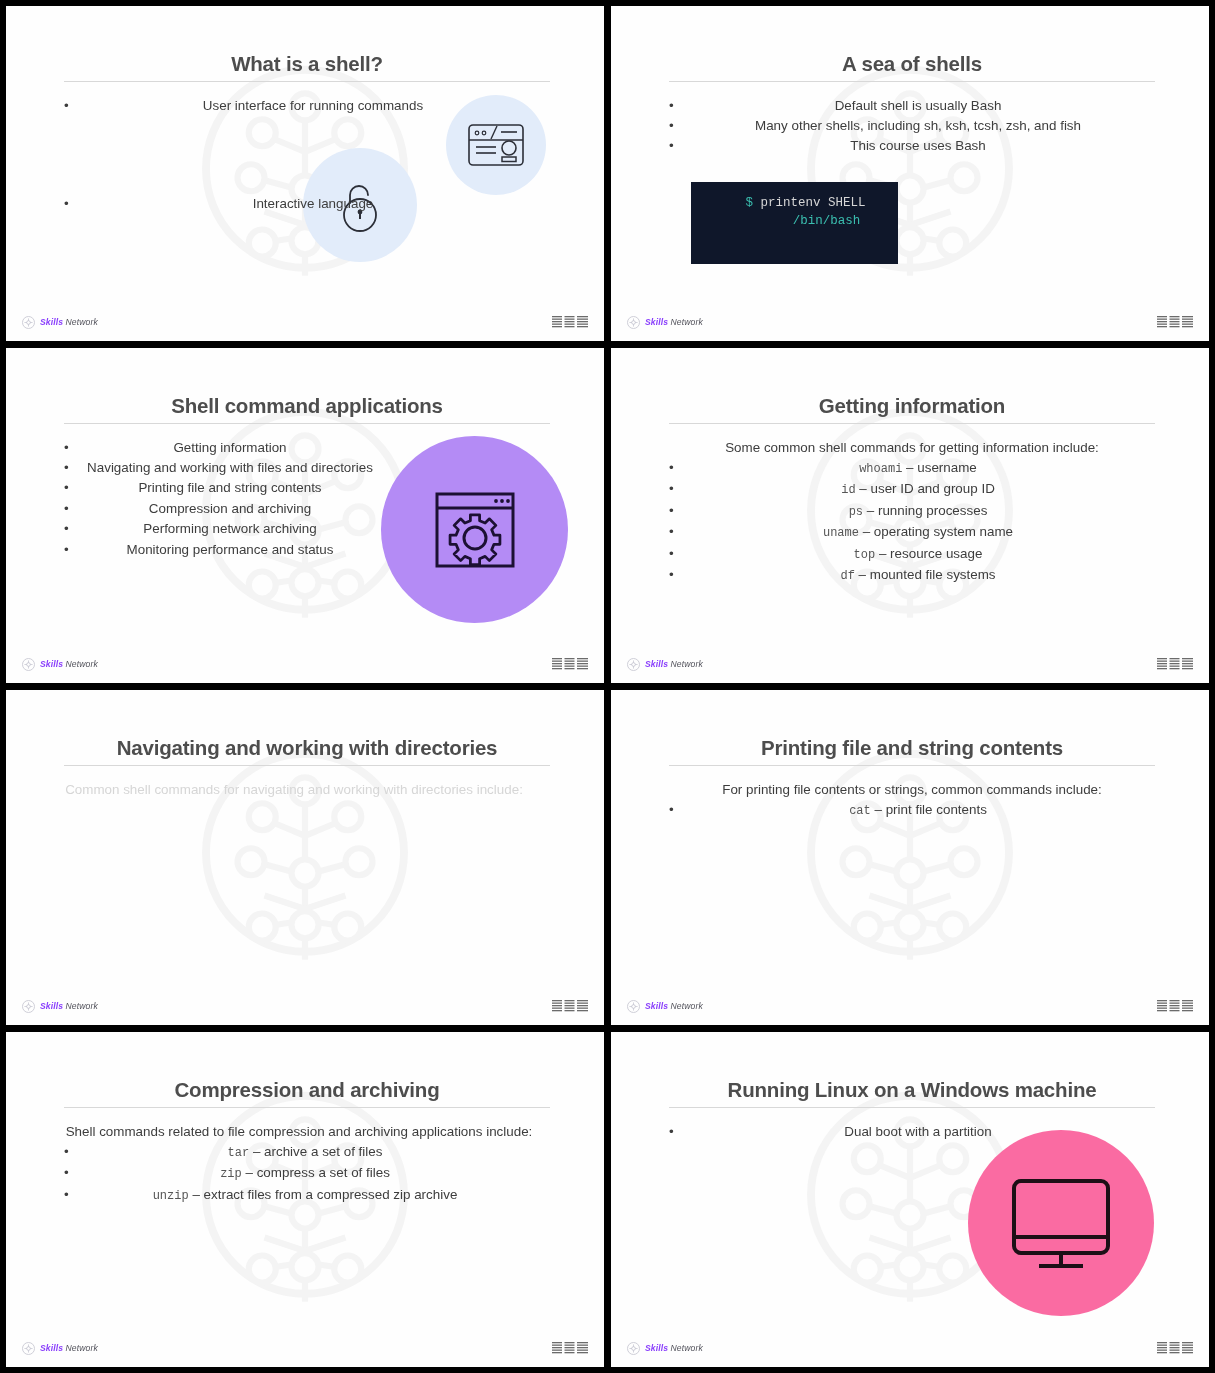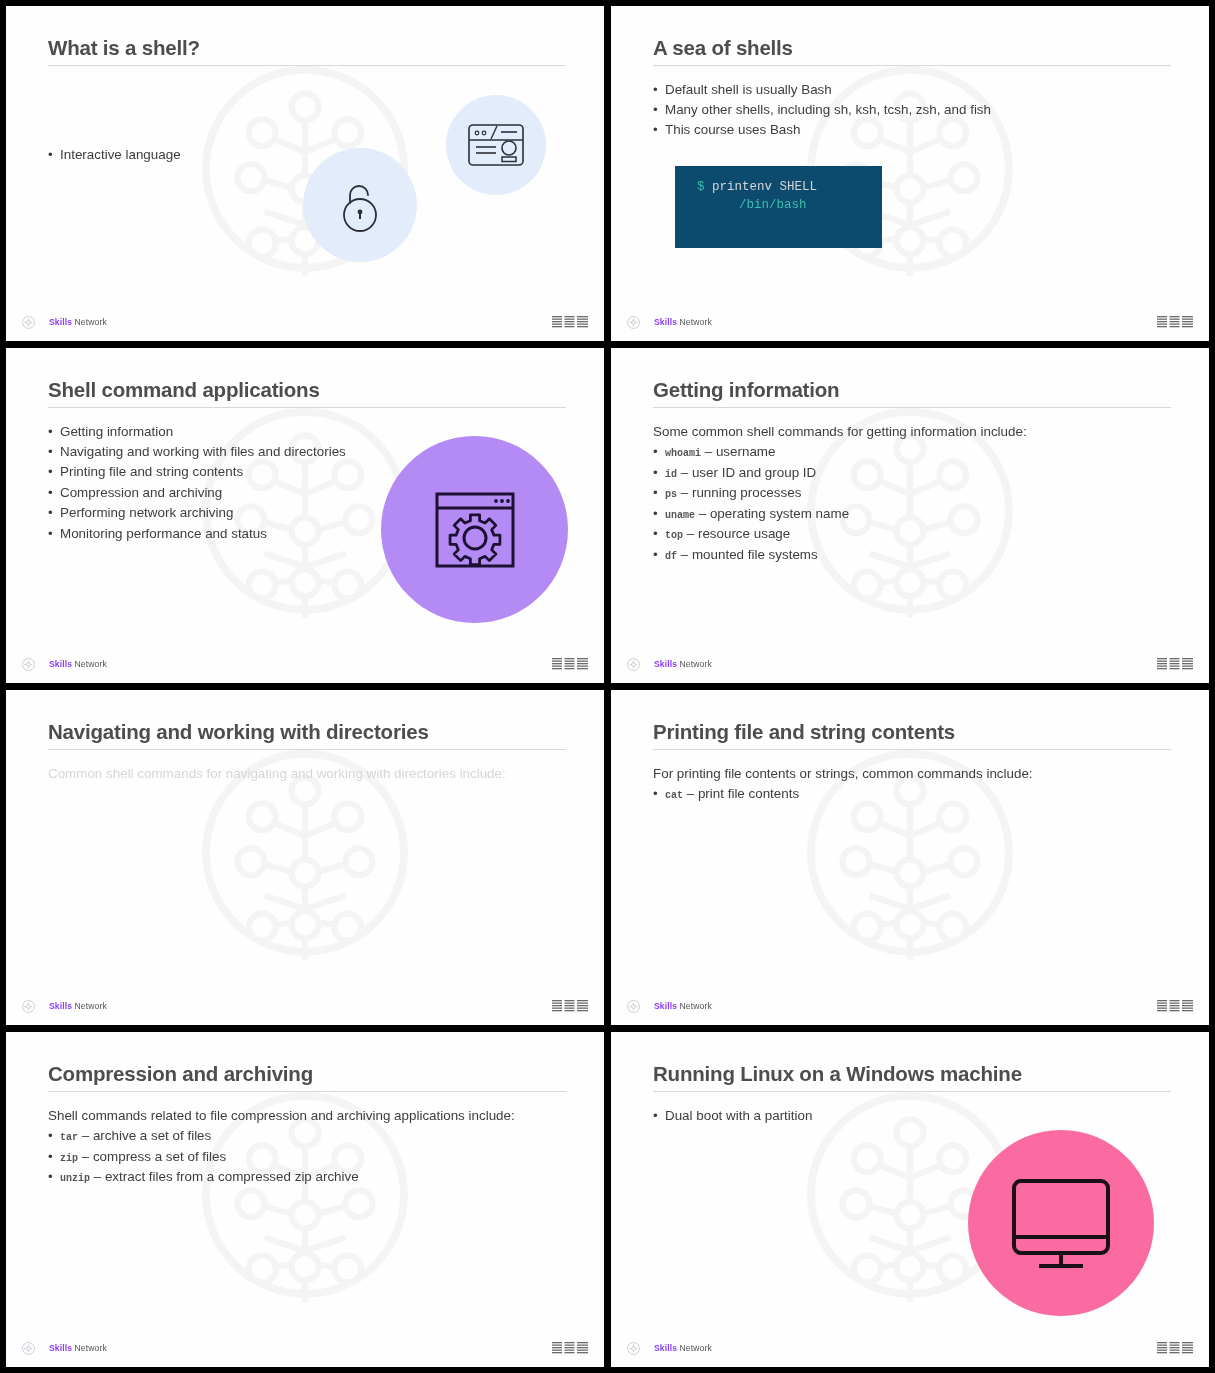--- a/index.html
+++ b/index.html
@@ -15,21 +15,22 @@
     grid-template-columns: 1fr 1fr;
     grid-template-rows: repeat(4, 1fr);
     gap: 7px;
     padding: 6px;
     background: #000;
   }
   .slide {
     position: relative;
     background: #fefefe;
     overflow: hidden;
-    padding: 0;
+    padding: 16px;
+    text-align: center;
   }
   
   .watermark {
     position: absolute;
     left: 50%; top: 52%;
     transform: translate(-50%, -50%);
     width: 230px; height: 270px;
     opacity: 1;
     pointer-events: none;
     z-index: 0;
@@ -71,35 +72,34 @@
     margin-bottom: 1px;
   }
   ul.bullets li:before {
     content: "\2022";
     position: absolute;
     left: 0; top: 0;
     color: #3d3d3d;
   }
   code, .mono {
     font-family: "Liberation Mono", "DejaVu Sans Mono", monospace;
-    font-size: 10px;
+    font-size: 12px;
     color: #555;
-    font-weight: bold;
   }
   .faded { color: #d6d6d6 !important; }
 
   
   .spaced li { margin-bottom: 4.5px; }
 
   
   .terminal {
     margin: 26px 0 0 22px;
     width: 207px;
     height: 82px;
-    background: #0c4a6e;
+    background: #0f172a;
     padding: 13px 0 0 22px;
     font-family: "Liberation Mono", "DejaVu Sans Mono", monospace;
     font-size: 12.5px;
     line-height: 1.42;
   }
   .term-prompt { color: #3bbfb0; }
   .term-cmd { color: #d6d6d6; }
   .term-out { color: #3bbfb0; margin-left: 42px; }
 
   
@@ -121,21 +121,21 @@
   .footer {
     position: absolute;
     left: 0; right: 0; bottom: 9px;
     height: 20px;
     z-index: 3;
     display: flex;
     align-items: center;
     justify-content: space-between;
     padding: 0 16px 0 16px;
   }
-  .sn-logo { display: flex; align-items: center; gap: 14px; }
+  .sn-logo { display: flex; align-items: center; gap: 5px; font-style: italic; }
   .sn-mark {
     width: 13px; height: 13px; border-radius: 50%;
     border: 1px solid #cfcfd8;
     display: flex; align-items: center; justify-content: center;
   }
   .sn-mark svg { width: 9px; height: 9px; display: block; }
   .sn-text { font-size: 8.6px; letter-spacing: 0.1px; }
   .sn-skills { color: #8a3ffc; font-weight: bold; }
   .sn-network { color: #52525b; }
   .ibm-logo { width: 36px; height: 15px; }
@@ -197,20 +197,21 @@
         <circle cx="43" cy="28" r="7" fill="none" stroke="#2c2f38" stroke-width="1.6"></circle>
         <rect x="36" y="37" width="14" height="4.5" fill="none" stroke="#2c2f38" stroke-width="1.5"></rect>
       </svg>
     </div>
 
     <div class="inner">
       <div class="slide-title">What is a shell?</div>
       <div class="title-rule"></div>
       <div class="body">
         <ul class="bullets">
+          <li>User interface for running commands</li>
           <li style="margin-top:79px;">Interactive language</li>
         </ul>
       </div>
     </div>
 
     <div class="footer">
       <div class="sn-logo">
         <span class="sn-mark">
           <svg viewBox="0 0 20 20">
               <circle cx="10" cy="10" r="4" fill="none" stroke="#b9b9c7" stroke-width="1.6"></circle>

